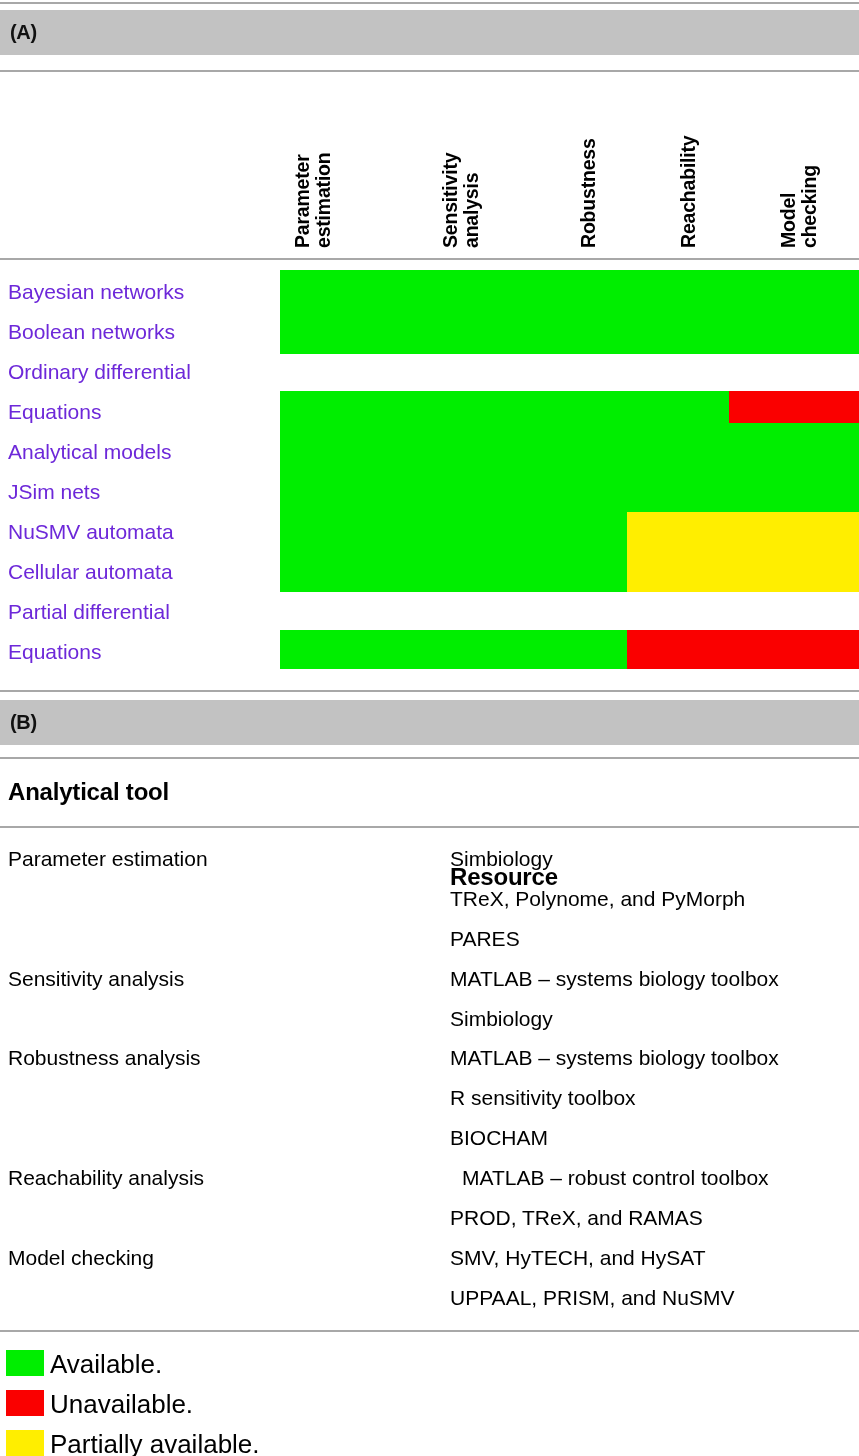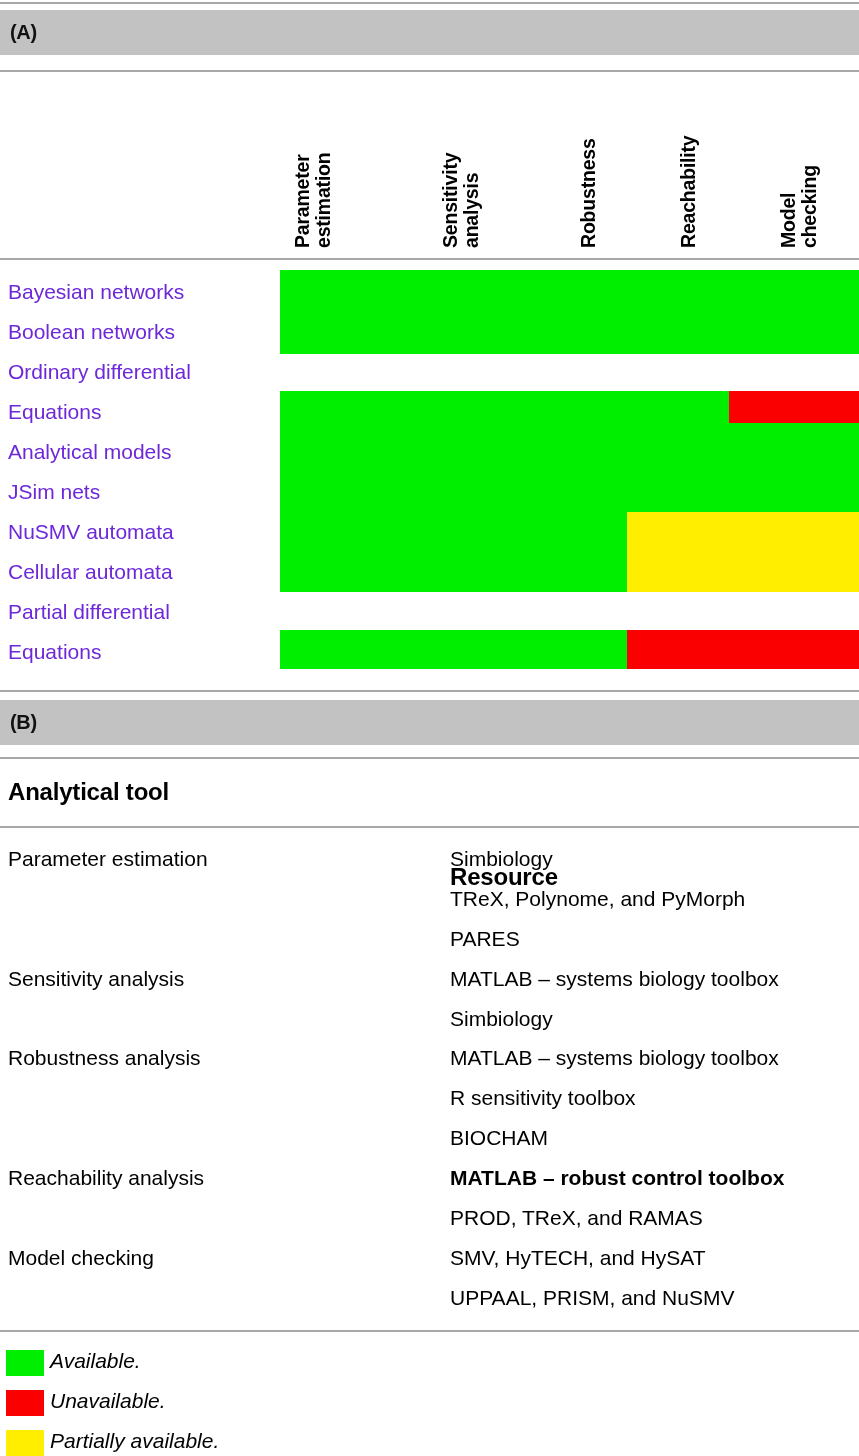--- a/index.html
+++ b/index.html
@@ -83,22 +83,21 @@
   }
 
   
   .legend-swatch {
     position: absolute;
     width: 38px;
     height: 26px;
   }
   .legend-text {
     position: absolute;
-    font-size: 21px;
-    font-style: italic;
+    font-size: 26px;
     white-space: nowrap;
     left: 50px;
   }
 </style>
 </head>
 <body>
 
 <div class="rule" style="top:2px;"></div>
 
 <div class="panel-bar" style="top:10px;height:45px;">
@@ -159,21 +158,21 @@
 <div class="bcell" style="left:8px;  top:967px;">Sensitivity analysis</div>
 <div class="bcell" style="left:450px; top:967px;">MATLAB – systems biology toolbox</div>
 <div class="bcell" style="left:450px; top:1007px;">Simbiology</div>
 
 <div class="bcell" style="left:8px;  top:1046px;">Robustness analysis</div>
 <div class="bcell" style="left:450px; top:1046px;">MATLAB – systems biology toolbox</div>
 <div class="bcell" style="left:450px; top:1086px;">R sensitivity toolbox</div>
 <div class="bcell" style="left:450px; top:1126px;">BIOCHAM</div>
 
 <div class="bcell" style="left:8px;  top:1166px;">Reachability analysis</div>
-<div class="bcell" style="left:450px; top:1166px;font-weight:bold;">MATLAB – robust control toolbox</div>
+<div class="bcell" style="left:462px; top:1166px;">MATLAB – robust control toolbox</div>
 <div class="bcell" style="left:450px; top:1206px;">PROD, TReX, and RAMAS</div>
 
 <div class="bcell" style="left:8px;  top:1246px;">Model checking</div>
 <div class="bcell" style="left:450px; top:1246px;">SMV, HyTECH, and HySAT</div>
 <div class="bcell" style="left:450px; top:1286px;">UPPAAL, PRISM, and NuSMV</div>
 
 <div class="rule" style="top:1330px;"></div>
 
 <div class="legend-swatch" style="left:6px; top:1350px; background:#00ee00;"></div>
 <div class="legend-text" style="top:1349px;">Available.</div>

